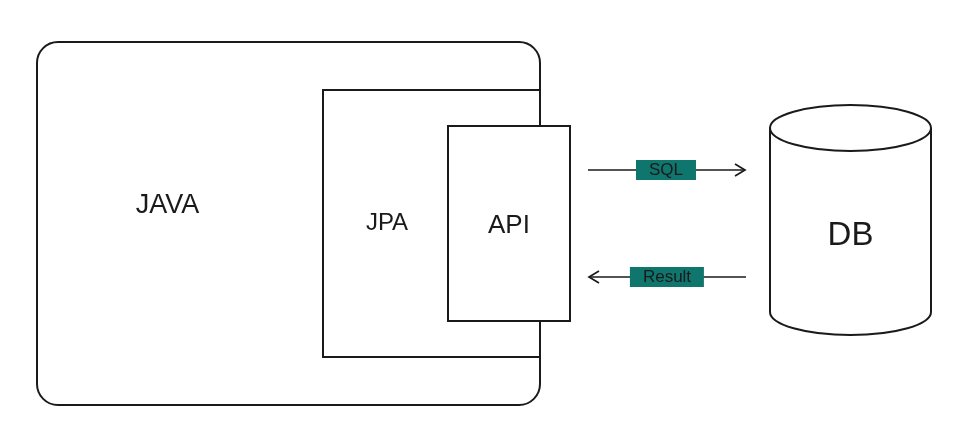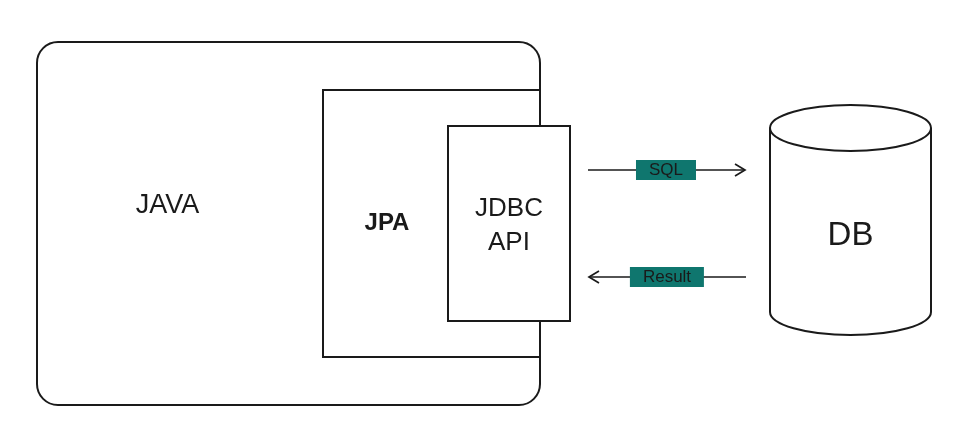--- a/index.html
+++ b/index.html
@@ -64,21 +64,21 @@
     line-height: 36px;
     color: #1a1a1a;
   }
   .jpa-label {
     position: absolute;
     left: 334px;
     top: 208px;
     width: 106px;
     text-align: center;
     font-size: 24px;
-    font-weight: 700;
+    font-weight: 400;
     color: #1a1a1a;
   }
   .jdbc-line {
     font-size: 26px;
     line-height: 34px;
     color: #1a1a1a;
     text-align: center;
   }
   .db-label {
     position: absolute;
@@ -126,21 +126,20 @@
       <polyline points="735,164 745,170 735,176" fill="none" stroke="#1a1a1a" stroke-width="1.7"></polyline>
     </g>
 
     <g>
       <line x1="590" y1="277" x2="746" y2="277" stroke="#1a1a1a" stroke-width="1.7"></line>
       <polyline points="599,271 589,277 599,283" fill="none" stroke="#1a1a1a" stroke-width="1.7"></polyline>
     </g>
   </svg>
 
   <div class="box jdbc-box">
-    <div class="jdbc-line">JDBC</div>
     <div class="jdbc-line">API</div>
   </div>
 
   <div class="arrow-label sql-label">SQL</div>
   <div class="arrow-label result-label">Result</div>
 
   <div class="db-label">DB</div>
 
 </div>
 

